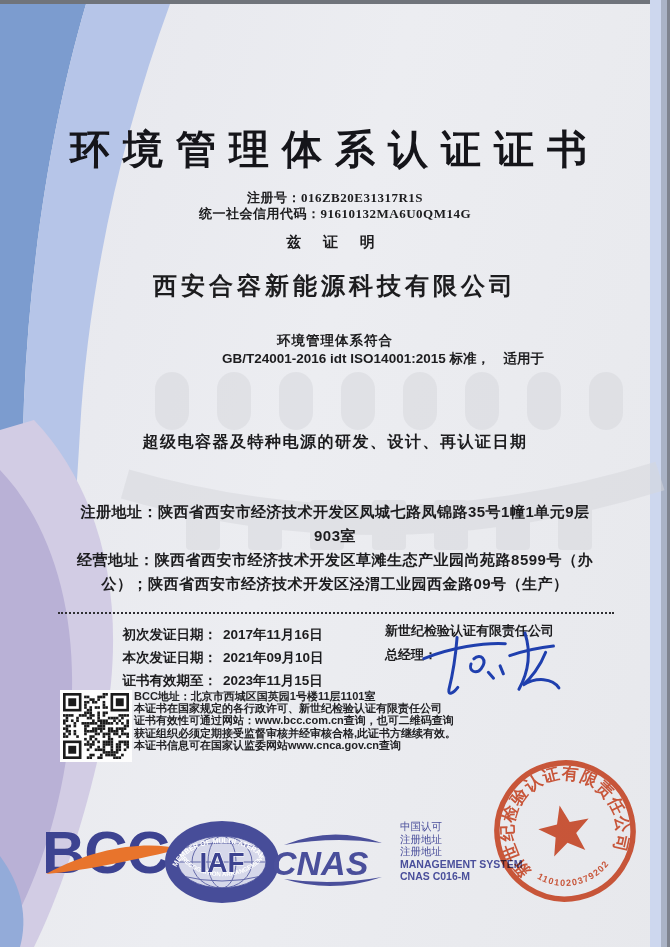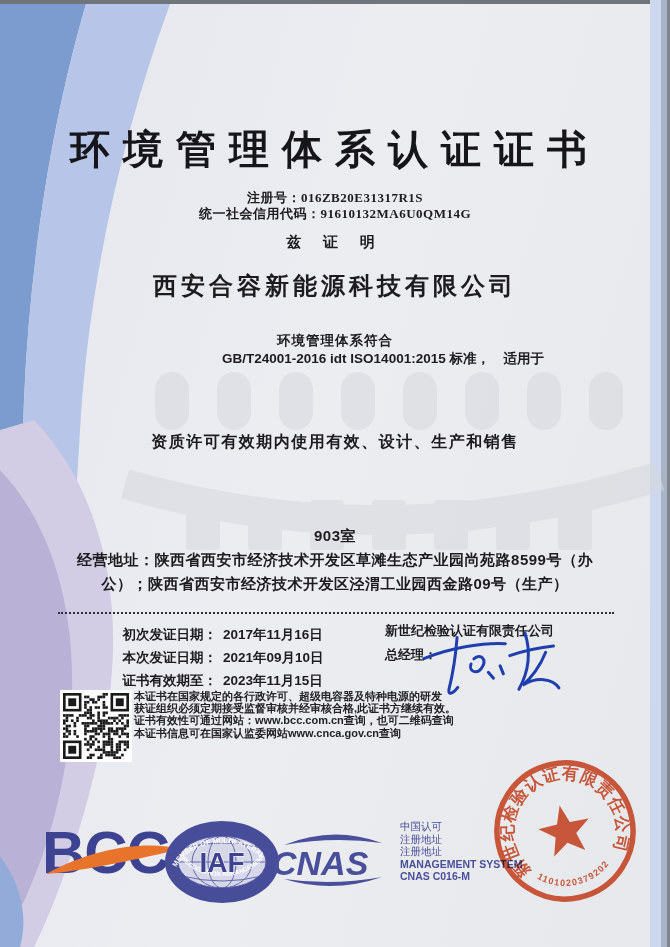--- a/index.html
+++ b/index.html
@@ -78,22 +78,23 @@
     <span>注册号：</span><span>016ZB20E31317R1S</span>
   </div>
   <div class="abs ctr serif reg-line" style="top:205px">
     <span>统一社会信用代码：</span><span>91610132MA6U0QM14G</span>
   </div>
 
   <div class="abs ctr serif company">西安合容新能源科技有限公司</div>
   <div class="abs ctr serif certify">兹 证 明</div>
   <div class="abs ctr conform1">环境管理体系符合</div>
   <div class="abs ctr conform2">GB/T24001-2016 idt ISO14001:2015 标准，　适用于</div>
-  <div class="abs ctr serif scope">资质许可有效期内使用有效、设计、生产和销售</div>
-
+  <div class="abs ctr serif scope">超级电容器及特种电源的研发、设计、再认证日期</div>
+
+  <div class="abs ctr addr" style="top:503px">注册地址：陕西省西安市经济技术开发区凤城七路凤锦路35号1幢1单元9层</div>
   <div class="abs ctr addr" style="top:527px">903室</div>
   <div class="abs ctr addr" style="top:551px">经营地址：陕西省西安市经济技术开发区草滩生态产业园尚苑路8599号（办</div>
   <div class="abs ctr addr" style="top:575px">公）；陕西省西安市经济技术开发区泾渭工业园西金路09号（生产）</div>
 
   <div class="abs dotline"></div>
 
   <div class="abs dates">
     <div class="row">
       <span class="lab">初次发证日期：</span>
       <span class="val">2017年11月16日</span>
@@ -342,23 +343,24 @@
         <rect x="8" y="8" width="12" height="12" fill="#1a1a1a"></rect>
         <rect x="72" y="0" width="28" height="28" fill="#1a1a1a"></rect>
         <rect x="76" y="4" width="20" height="20" fill="#ffffff"></rect>
         <rect x="80" y="8" width="12" height="12" fill="#1a1a1a"></rect>
         <rect x="0" y="72" width="28" height="28" fill="#1a1a1a"></rect>
         <rect x="4" y="76" width="20" height="20" fill="#ffffff"></rect>
         <rect x="8" y="80" width="12" height="12" fill="#1a1a1a"></rect>
       </svg>
   </div>
   <div class="abs notes">
-    <div>本证书在国家规定的各行政许可、超级电容器及特种电源的研发</div>
+    <div>BCC地址：北京市西城区国英园1号楼11层1101室</div>
+    <div>本证书在国家规定的各行政许可、新世纪检验认证有限责任公司</div>
+    <div>证书有效性可通过网站：www.bcc.com.cn查询，也可二维码查询</div>
     <div>获证组织必须定期接受监督审核并经审核合格,此证书方继续有效。</div>
-    <div>证书有效性可通过网站：www.bcc.com.cn查询，也可二维码查询</div>
     <div>本证书信息可在国家认监委网站www.cnca.gov.cn查询</div>
   </div>
 
   <div class="abs logo-bcc">
     <div class="bcc-text">BCC</div>
     <svg class="abs" style="left:0;top:0" width="142" height="72" viewBox="0 0 142 72">
       <path d="M4,48 C55,20 106,15 139,23 C101,32 42,45 4,48 Z" fill="#e8742c"></path>
     </svg>
   </div>
 

